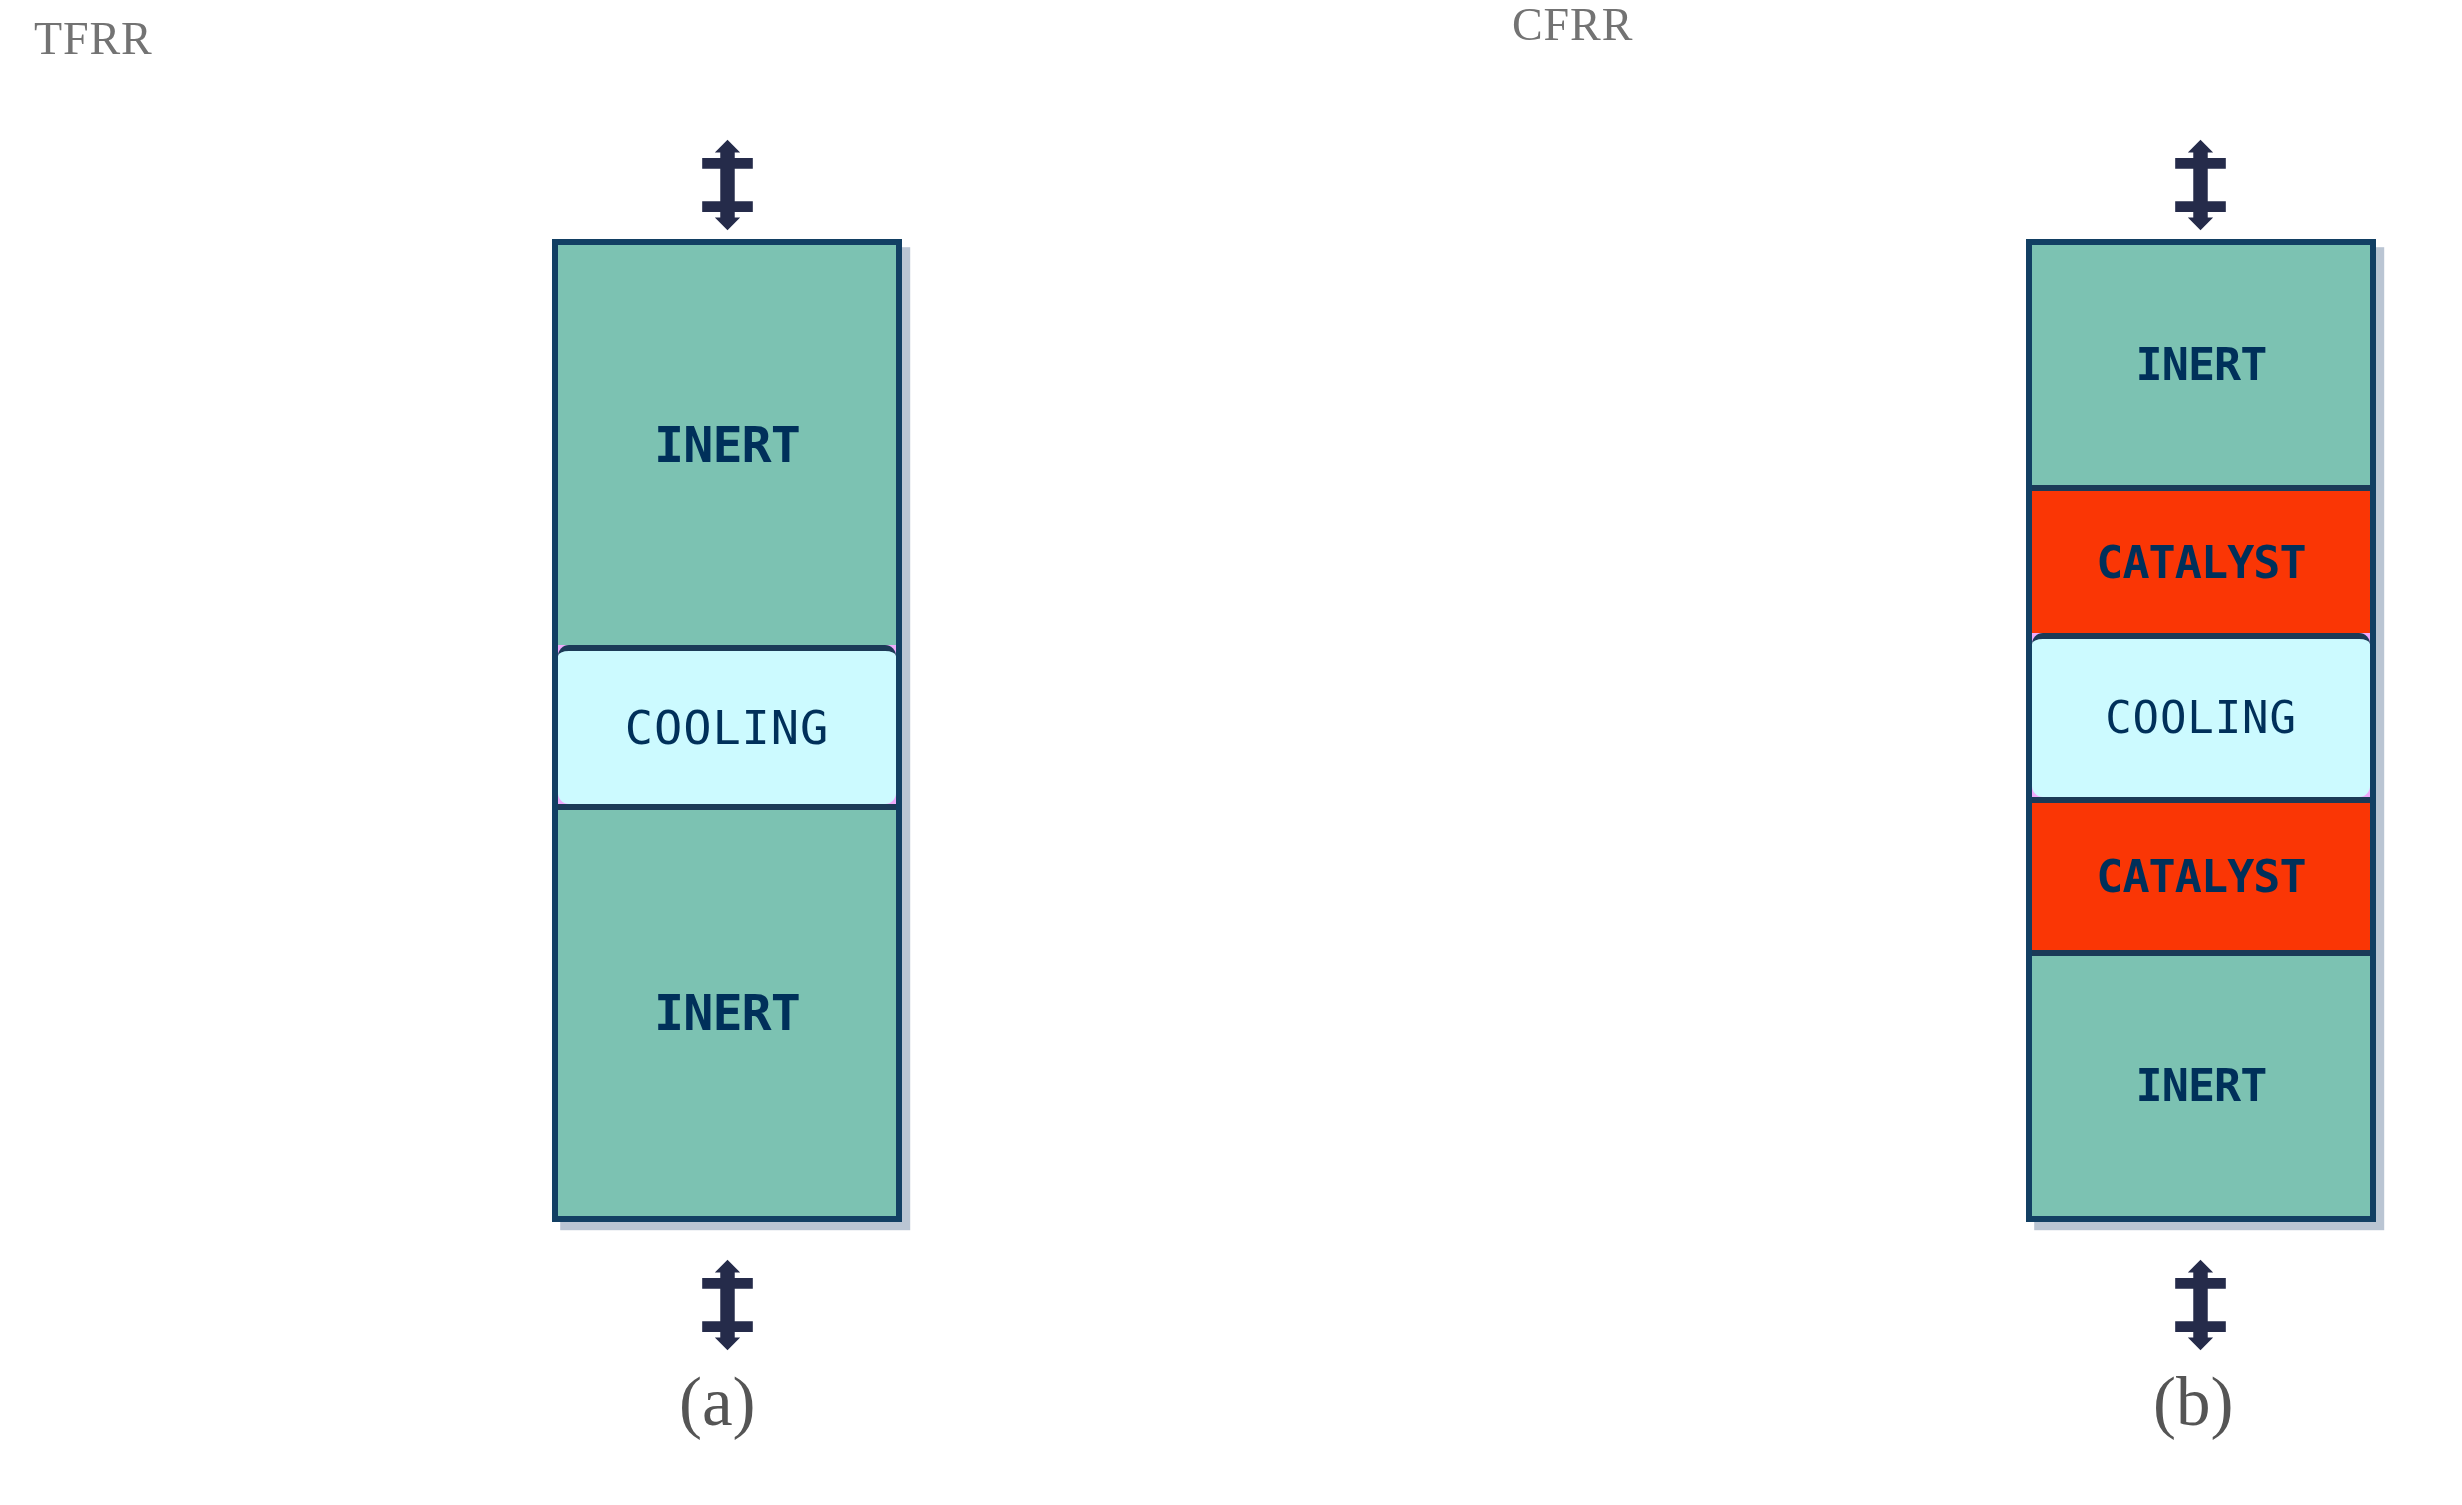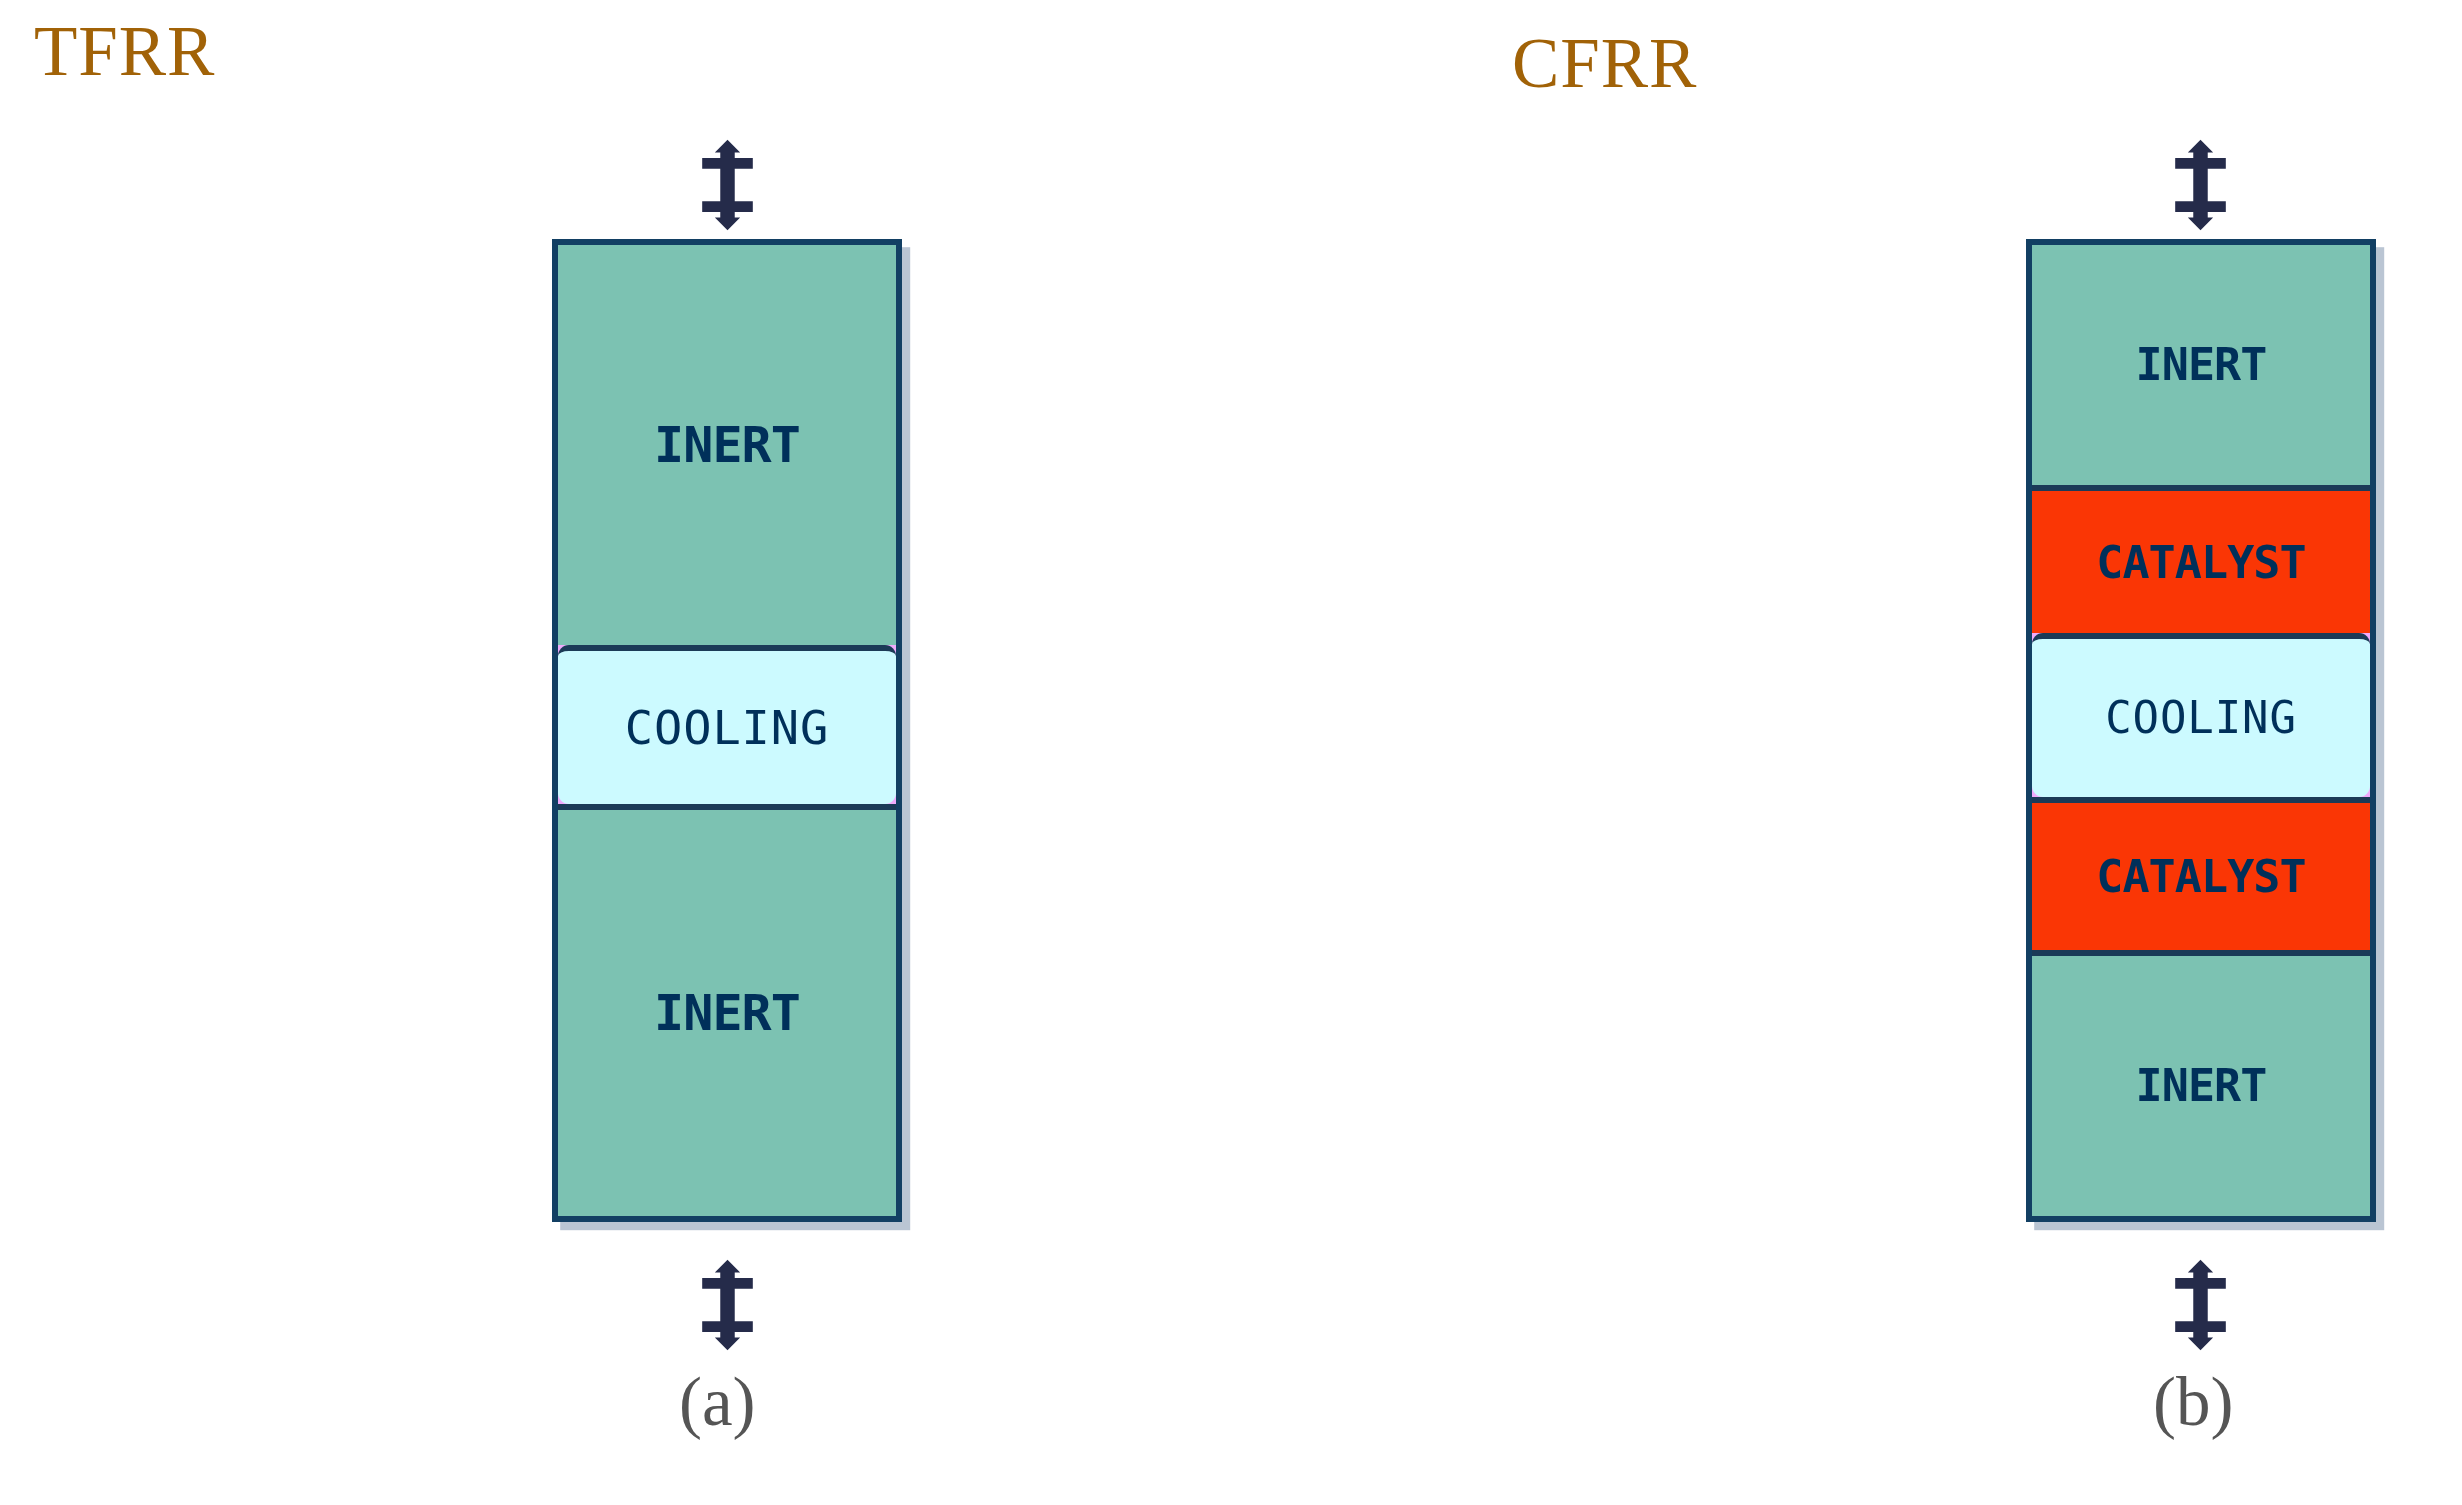--- a/index.html
+++ b/index.html
@@ -16,30 +16,30 @@
     width: 2462px;
     height: 1505px;
     background: #ffffff;
     overflow: hidden;
   }
 
   
   .acronym {
     position: absolute;
     font-family: "Liberation Serif", serif;
-    font-size: 71px;
+    font-size: 46px;
     font-weight: 400;
-    color: #a16207;
+    color: #737373;
     letter-spacing: 0.9px;
     white-space: nowrap;
     line-height: 1;
     text-align: right;
   }
   #label-tfrr { left: 34px;   top: 16.3px; }
-  #label-cfrr { left: 1512px; top: 28px; }
+  #label-cfrr { left: 1512px; top: 2px; }
 
   
   .reactor {
     position: absolute;
     top: 0;
     height: 1505px;
     width: 580px;
   }
   #reactor-a { left: 353px; }
   #reactor-b { left: 1822px; }

